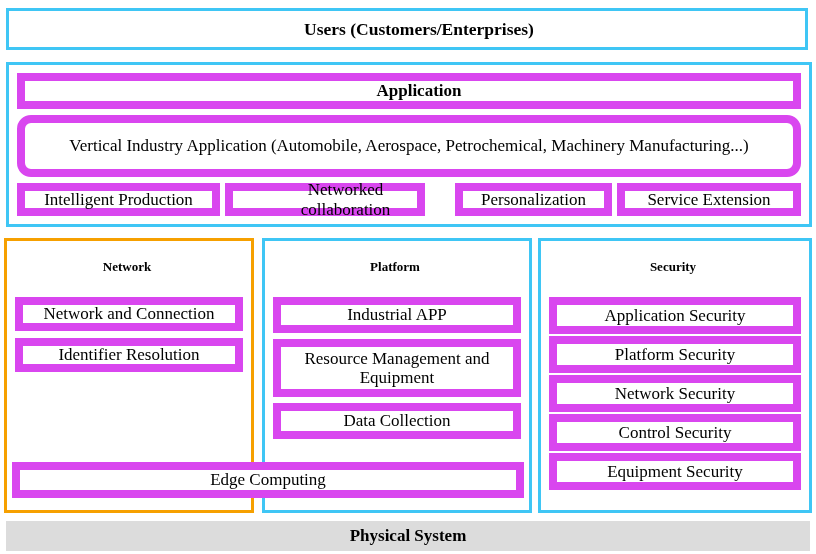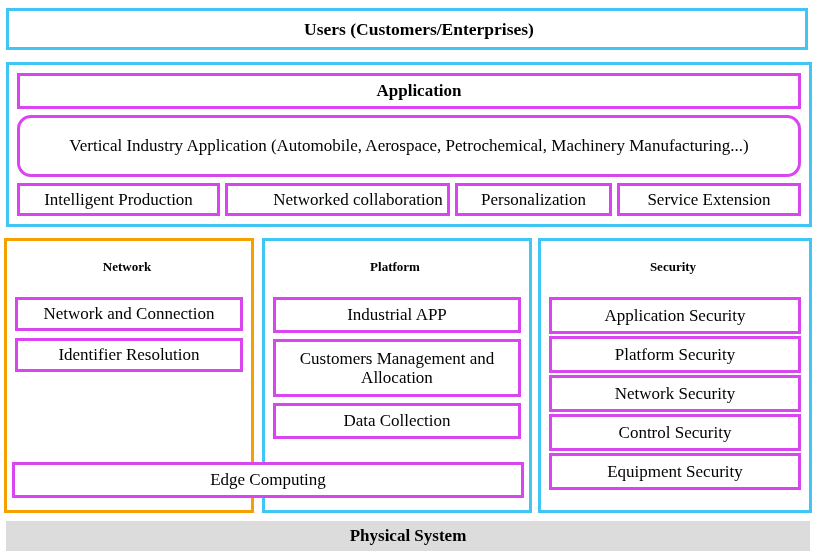--- a/index.html
+++ b/index.html
@@ -31,21 +31,21 @@
     border: 3px solid #3fc6f5;
     background: #ffffff;
   }
   .frame-orange {
     border: 3px solid #f6a000;
     background: #ffffff;
   }
 
   
   .cell {
-    border: 3px solid #d946ef;
+    border: 8px solid #d946ef;
     background: #ffffff;
     display: flex;
     align-items: center;
     justify-content: center;
     text-align: center;
     font-size: 17px;
     line-height: 1.12;
     padding: 0 4px;
   }
 
@@ -93,21 +93,21 @@
   <div class="abs frame-cyan heading heading-lg" style="left:6px; top:8px; width:802px; height:42px;">Users (Customers/Enterprises)</div>
 
   <div class="abs frame-cyan" style="left:6px; top:62px; width:806px; height:165px;">
 
     <div class="abs cell heading" style="left:8px; top:8px; width:784px; height:36px;">Application</div>
 
     <div class="abs cell" style="left:8px; top:50px; width:784px; height:62px;border-radius:14px;">Vertical Industry Application (Automobile, Aerospace, Petrochemical, Machinery Manufacturing...)</div>
 
     <div class="abs cell" style="left:8px; top:118px; width:203px; height:33px;">Intelligent Production</div>
 
-    <div class="abs cell" style="left:216px; top:118px; width:225px; height:33px;padding-left:45px;">Networked collaboration</div>
+    <div class="abs cell" style="left:216px; top:118px; width:200px; height:33px;padding-left:45px;">Networked collaboration</div>
 
     <div class="abs cell" style="left:446px; top:118px; width:157px; height:33px;">Personalization</div>
 
     <div class="abs cell" style="left:608px; top:118px; width:184px; height:33px;">Service Extension</div>
   </div>
 
   <div class="abs frame-orange" style="left:4px; top:238px; width:250px; height:275px;">
 
     <div class="col-title" style="top:14px; height:24px;">Network</div>
 
@@ -115,21 +115,21 @@
 
     <div class="abs cell" style="left:8px; top:97px; width:228px; height:34px;">Identifier Resolution</div>
   </div>
 
   <div class="abs frame-cyan" style="left:262px; top:238px; width:270px; height:275px;">
 
     <div class="col-title" style="top:14px; height:24px;">Platform</div>
 
     <div class="abs cell" style="left:8px; top:56px; width:248px; height:36px;">Industrial APP</div>
 
-    <div class="abs cell" style="left:8px; top:98px; width:248px; height:58px;">Customers Management and Allocation</div>
+    <div class="abs cell" style="left:8px; top:98px; width:248px; height:58px;">Resource Management and Equipment</div>
 
     <div class="abs cell" style="left:8px; top:162px; width:248px; height:36px;">Data Collection</div>
   </div>
 
   <div class="abs cell edge-span" style="left:12px; top:462px; width:512px; height:36px;">Edge Computing</div>
 
   <div class="abs frame-cyan" style="left:538px; top:238px; width:274px; height:275px;">
 
     <div class="col-title" style="top:14px; height:24px;">Security</div>
 

